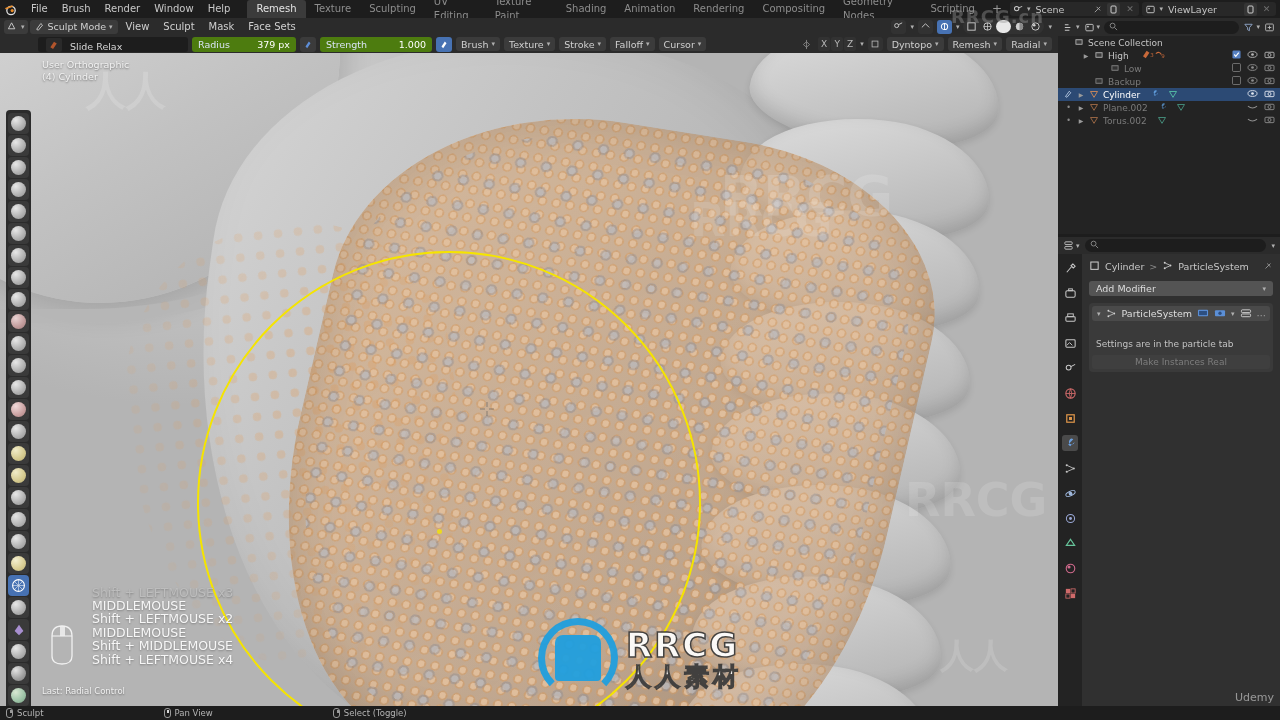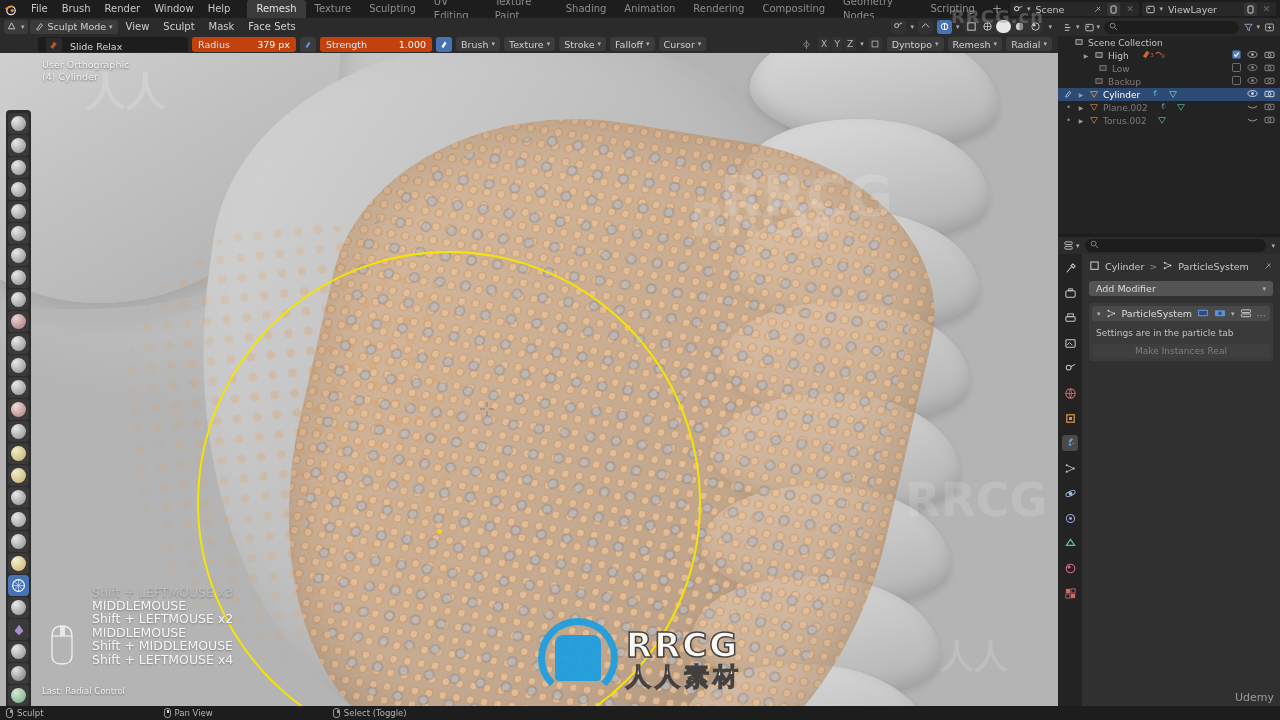--- a/index.html
+++ b/index.html
@@ -26,21 +26,21 @@
   .minibtn { width:13px; height:13px; background:#353535; border-radius:2px; display:flex; align-items:center; justify-content:center; }
   .minibtn.flat { background:transparent; }
 
   
   #vhdr1 { position:absolute; left:0; top:18px; width:1058px; height:17px; background:#2b2b2b; display:flex; align-items:center; padding-left:4px; gap:2px;}
   #vhdr2 { position:absolute; left:0; top:35px; width:1058px; height:18px; background:#2b2b2b; display:flex; align-items:center; padding-left:4px; gap:4px;}
   .hbtn { background:#3b3b3b; border-radius:3px; height:14px; display:flex; align-items:center; padding:0 5px; gap:3px; color:#d0d0d0; font-size:9.5px; }
   .hbtn.sm { padding:0 3px; }
   .hmenu { color:#cfcfcf; font-size:10px; padding:0 6px; }
   .chev { font-size:7px; color:#b0b0b0; }
-  .sliderfield { position:relative; height:15px; border-radius:3px; background:#c2410c; display:flex; align-items:center; justify-content:space-between; padding:0 6px; min-width:92px; }
+  .sliderfield { position:relative; height:15px; border-radius:3px; background:#4d7c0f; display:flex; align-items:center; justify-content:space-between; padding:0 6px; min-width:92px; }
   .sliderfield .k { color:#d9e4f5; font-size:9.5px; }
   .sliderfield .v { color:#ffffff; font-size:9.5px; }
   .brushprev { width:16px; height:14px; background:#2a2a2a; border-radius:2px; display:flex; align-items:center; justify-content:center;}
   .txtfield { background:#1d1d1d; border-radius:3px; height:15px; display:flex; align-items:flex-end; padding:0 8px; color:#d5d5d5; font-size:9.5px; min-width:150px;}
   .texbtn { width:16px; height:15px; background:#4772b3; border-radius:3px; display:flex; align-items:center; justify-content:center;}
   .axisgrp { display:flex; gap:1px; }
   .axisbtn { width:12px; height:14px; background:#323232; color:#b9b9b9; font-size:9px; display:flex; align-items:center; justify-content:center; border-radius:2px;}
   .shadegrp { display:flex; background:#323232; border-radius:8px; padding:1px; gap:1px;}
   .shadeball { width:15px; height:13px; border-radius:7px; display:flex; align-items:center; justify-content:center;}
   .shadeball.act { background:#e8e8e8; }
@@ -148,21 +148,21 @@
   #proptabs { position:absolute; left:0; top:17px; width:24px; bottom:0; background:#232323;
      display:flex; flex-direction:column; align-items:center; padding-top:6px; gap:9px;}
   .ptab { width:16px; height:16px; display:flex; align-items:center; justify-content:center; border-radius:3px;}
   .ptab.active { background:#4a4a4a; }
   #propbody { position:absolute; left:24px; top:17px; right:0; bottom:0; background:#303030; padding:6px 7px;}
   .breadcrumb { display:flex; align-items:center; gap:5px; font-size:9.5px; color:#c7c7c7; margin-bottom:8px;}
   .addmod { height:15px; background:#545454; border-radius:3px; display:flex; align-items:center; justify-content:space-between; padding:0 7px; color:#dcdcdc; font-size:9.5px; margin-bottom:7px;}
   .modbox { background:#3a3a3a; border-radius:4px; padding:3px; }
   .modhdr { height:15px; background:#4a4a4a; border-radius:3px; display:flex; align-items:center; gap:5px; padding:0 5px;}
   .modhdr .mname { flex:1; color:#dedede; font-size:9.5px;}
-  .modnote { color:#c2c2c2; font-size:9px; padding:7px 4px 6px; }
+  .modnote { color:#c2c2c2; font-size:9px; padding:18px 4px 6px; }
   .mkreal { height:14px; background:#3f3f3f; border-radius:3px; display:flex; align-items:center; justify-content:center; color:#7d7d7d; font-size:9px;}
 
   
   #status { position:absolute; left:0; bottom:0; width:1280px; height:14px; background:#1d1d1d; display:flex; align-items:center; padding:0 6px;}
   .skey { display:flex; align-items:center; gap:4px; color:#b4b4b4; font-size:8.5px; }
   .mouseglyph { width:7px; height:10px; border:1px solid #9a9a9a; border-radius:3px; position:relative; }
   .mouseglyph i { position:absolute; left:2.5px; top:1px; width:2px; height:3px; background:#9a9a9a; }
   .mouseglyph.mid i { background:#d8d8d8; }
   #statstxt { margin-left:auto; color:#b0b0b0; font-size:8.5px; white-space:nowrap;}
 
@@ -635,21 +635,21 @@
       </span>
       <span>
         <svg width="11" height="9" viewBox="0 0 12 10">
             <rect x="1" y="2.5" width="10" height="6" rx="1" fill="none" stroke="#b8b8b8" stroke-width="1"></rect>
             <circle cx="6" cy="5.5" r="1.7" fill="none" stroke="#b8b8b8" stroke-width="1"></circle>
           </svg>
       </span>
     </span>
   </div>
 
-  <div class="olrow dimmed" style="padding-left:28px">
+  <div class="olrow dimmed" style="padding-left:40px">
     <span class="disc" style="visibility:hidden">▶</span>
     <span>
       <svg width="10" height="10" viewBox="0 0 12 12">
           <rect x="1.5" y="2.5" width="9" height="7" rx="1" fill="#6a6a6a"></rect>
           <rect x="3" y="4" width="6" height="4" fill="#333"></rect>
         </svg>
     </span>
     <span class="name">Low</span>
     <span class="olright">
       <span>

